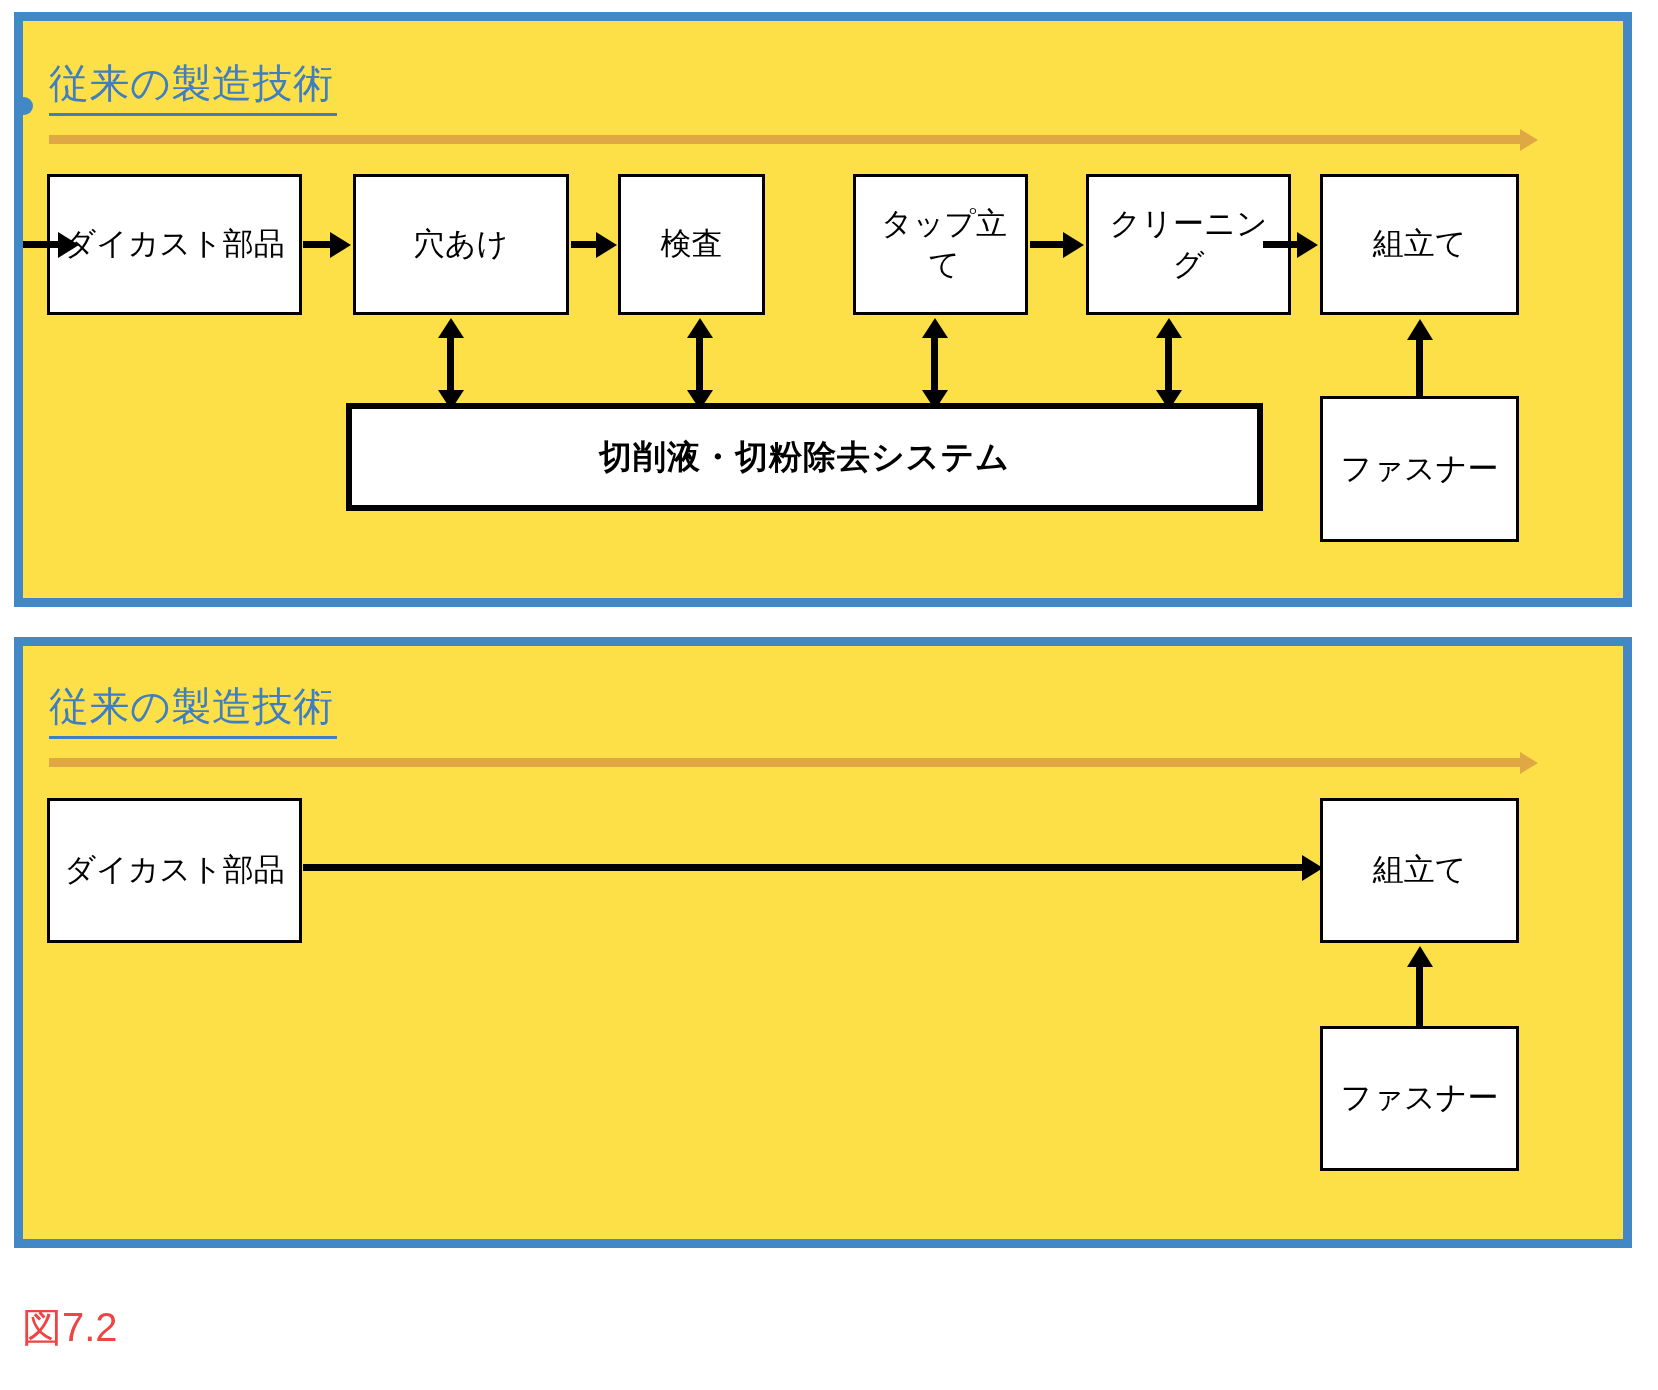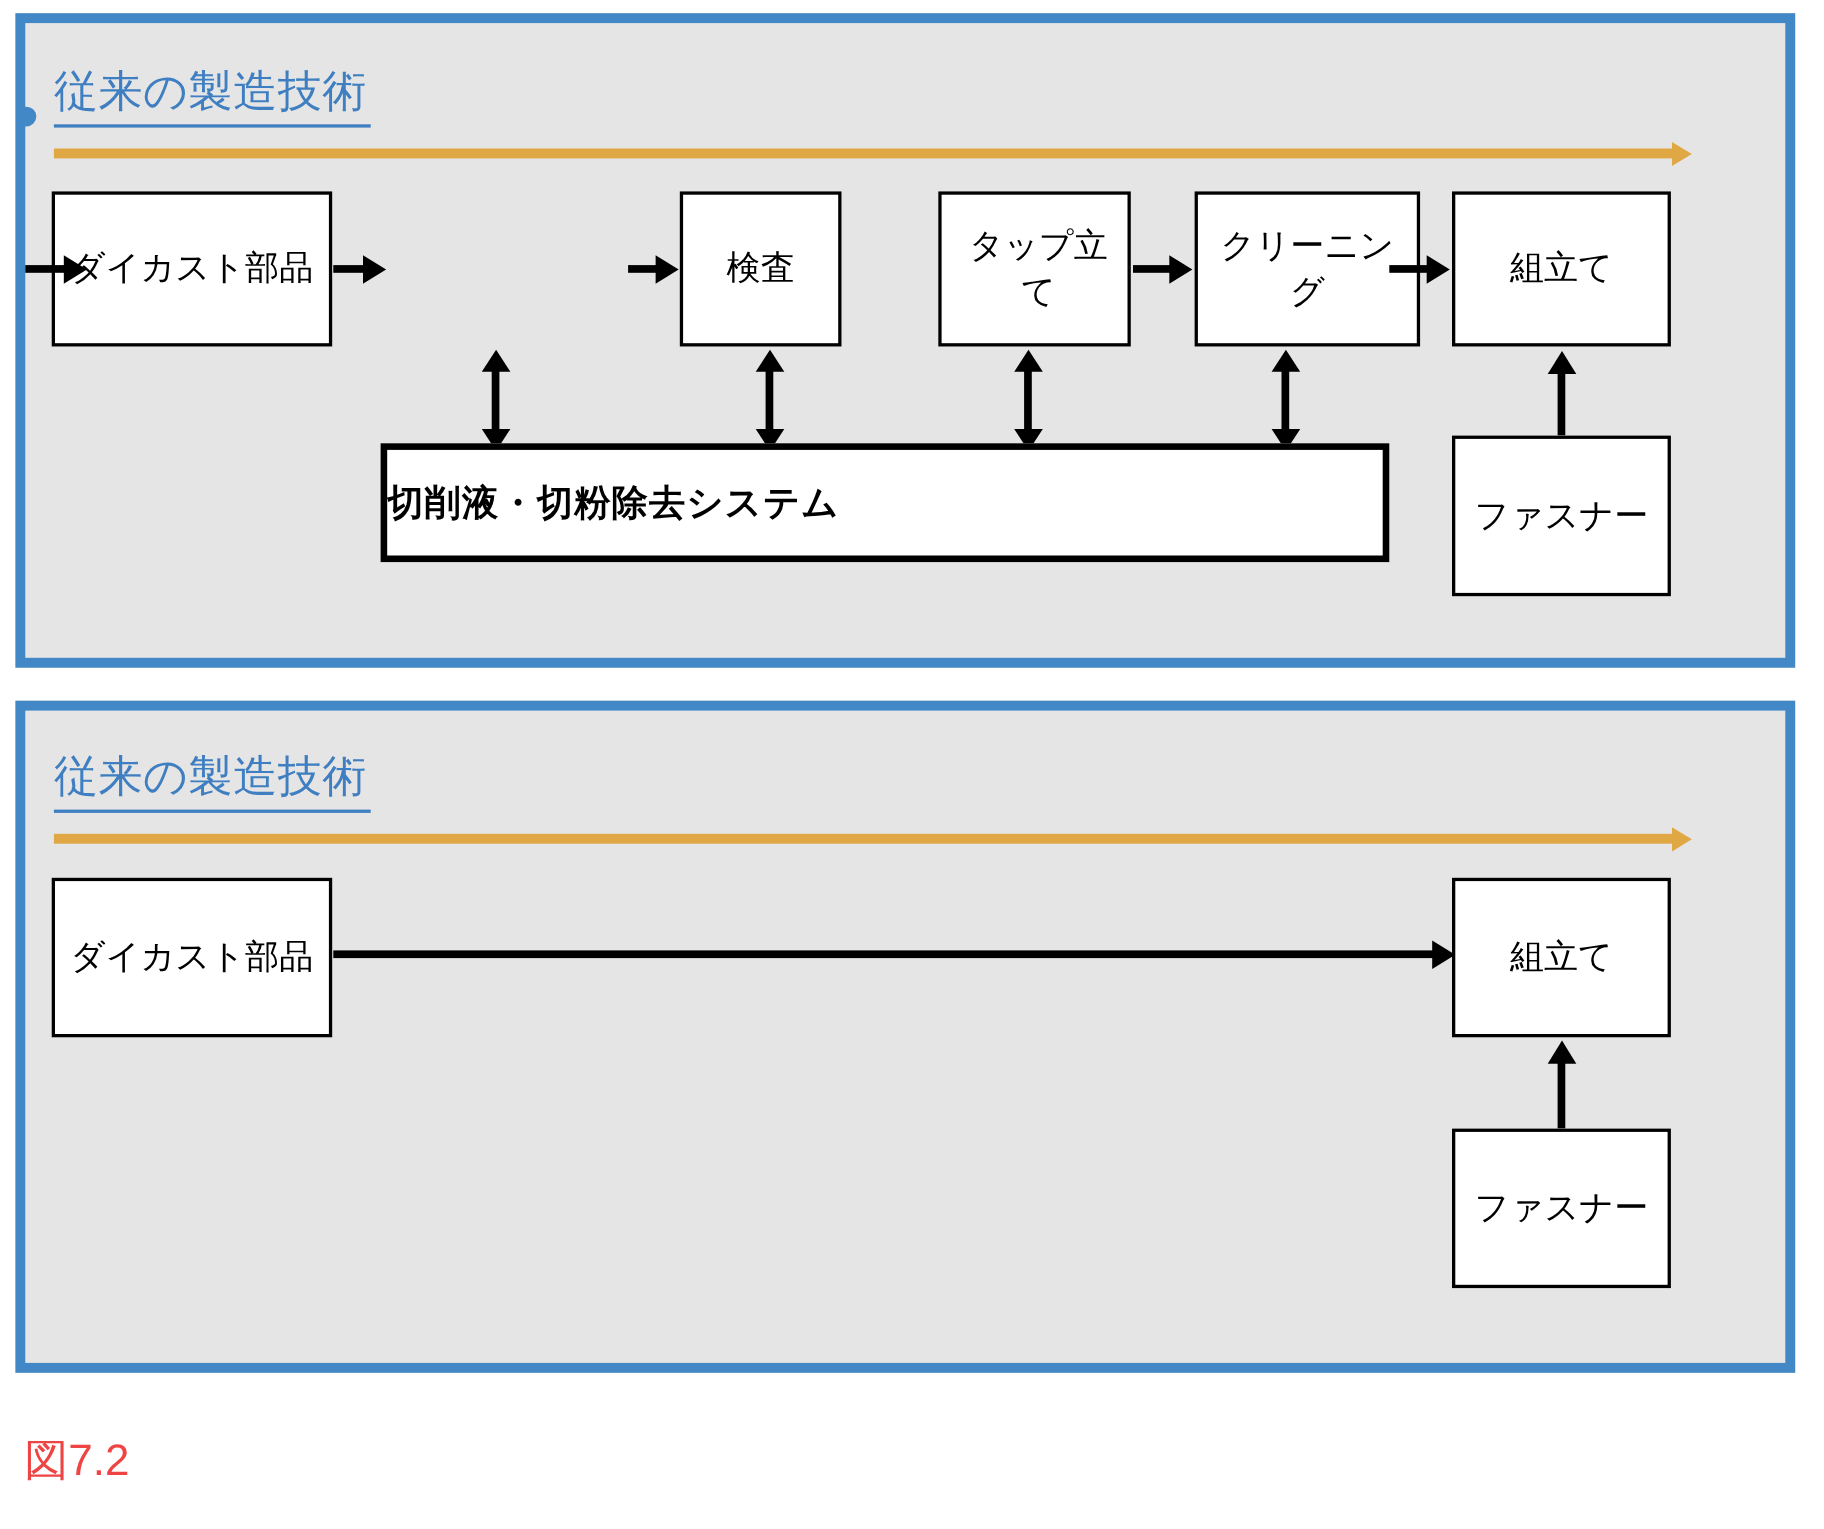--- a/index.html
+++ b/index.html
@@ -12,21 +12,21 @@
     height: 1390px;
     position: relative;
     font-family: "Liberation Sans", "DejaVu Sans", sans-serif;
     overflow: hidden;
   }
 
   
   .panel {
     position: absolute;
     box-sizing: border-box;
-    background: #e5e5e5;
+    background: #fde047;
     border: 9px solid #4288C6;
   }
   #panel-1 { left: 14px; top: 12px;  width: 1618px; height: 595px; }
   #panel-2 { left: 14px; top: 637px; width: 1618px; height: 611px; }
 
   
   .panel-bullet {
     position: absolute;
     left: -8px;
     top: 76px;
@@ -84,20 +84,21 @@
   }
   .pbox span { display: block; }
 
   .sysbar {
     position: absolute;
     box-sizing: border-box;
     background: #ffffff;
     border: 6px solid #000000;
     display: flex;
     align-items: center;
+    justify-content: center;
     font-size: 33px;
     font-weight: bold;
     color: #000000;
     letter-spacing: 1px;
   }
 
   
   .arrow-r {
     position: absolute;
     height: 7px;
@@ -179,20 +180,23 @@
 
   <div class="panel-title" style="left:26px; top:42px;">従来の製造技術</div>
   <div class="title-underline" style="left:26px; top:92px; width:288px;"></div>
 
   <div class="orange-arrow" style="left:26px; top:114px; width:1472px;"></div>
 
   <div class="pbox" style="left:24px;  top:153px; width:255px; height:141px;">
     <span>ダイカスト部品</span>
   </div>
 
+  <div class="pbox" style="left:330px; top:153px; width:216px; height:141px;">
+    <span>穴あけ</span>
+  </div>
 
   <div class="pbox" style="left:595px; top:153px; width:147px; height:141px;">
     <span>検査</span>
   </div>
 
   <div class="pbox" style="left:830px; top:153px; width:175px; height:141px;padding-left:13px;">
     <span>タップ立て</span>
   </div>
 
   <div class="pbox" style="left:1063px; top:153px; width:205px; height:141px;">

